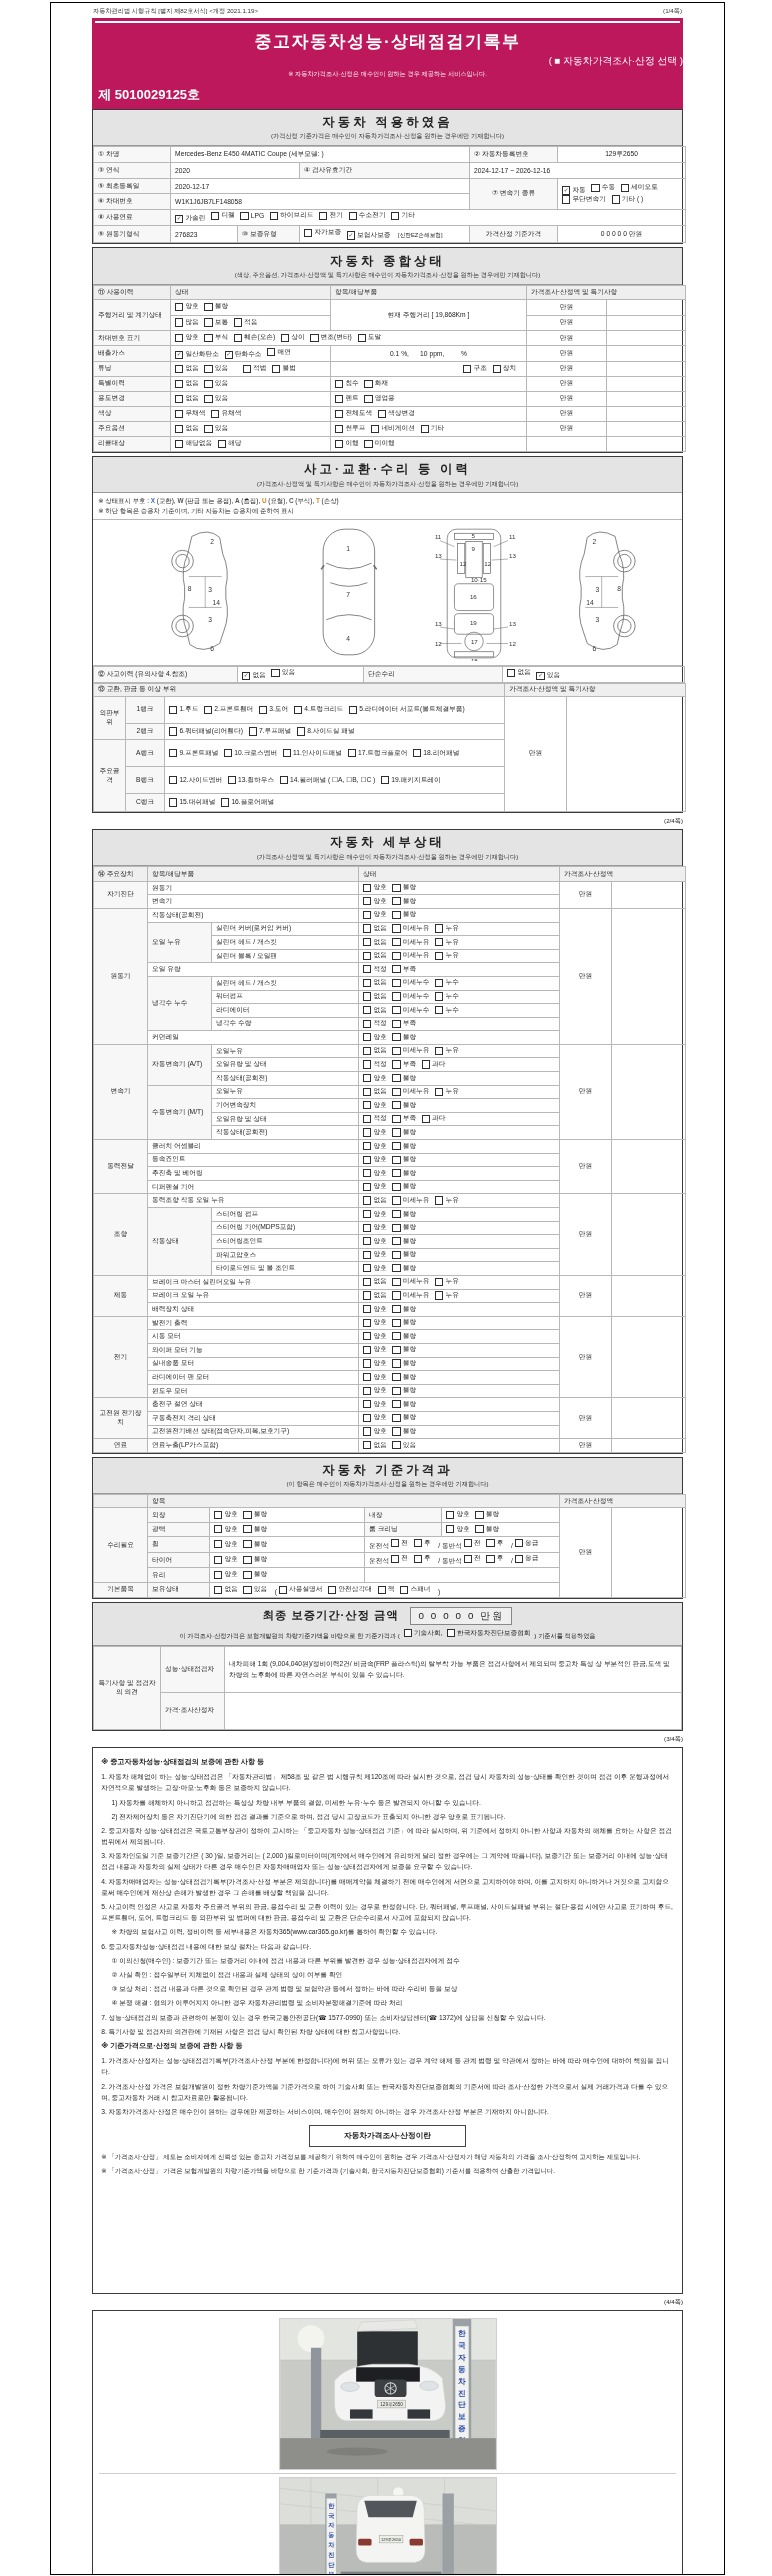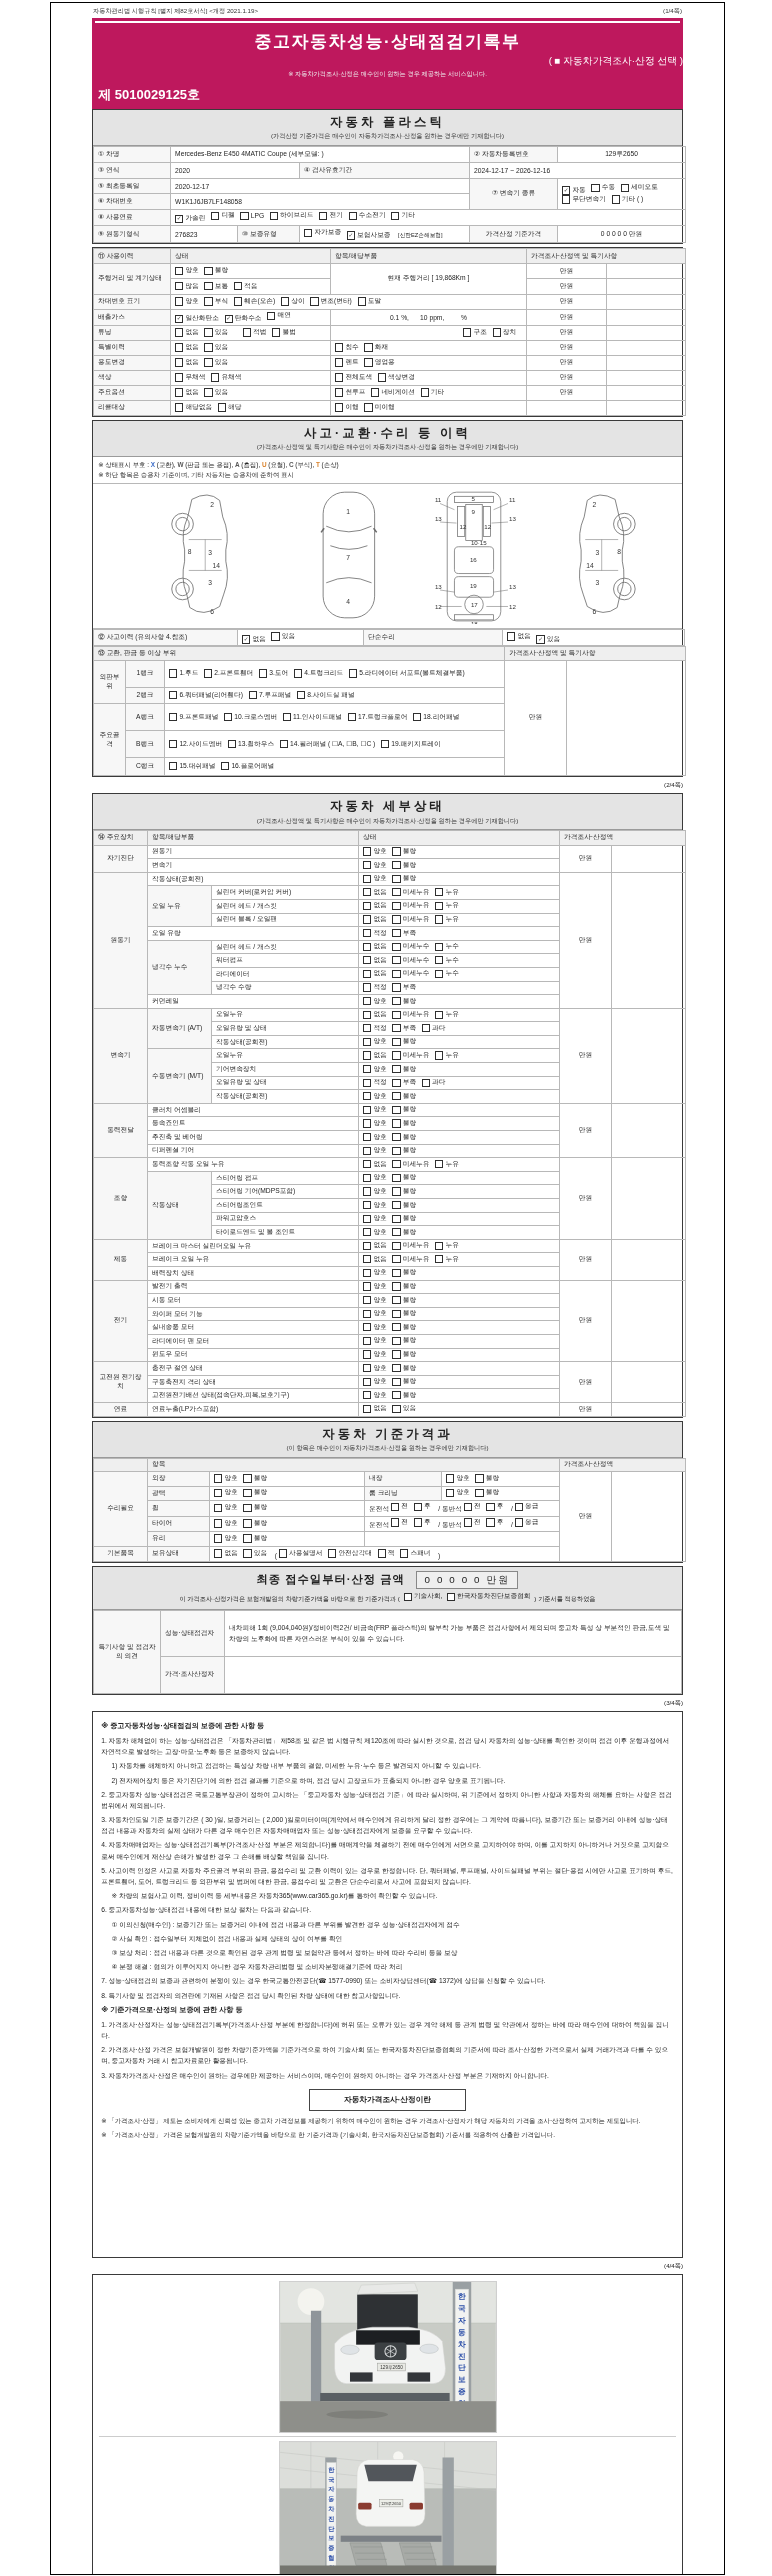--- a/index.html
+++ b/index.html
@@ -61,21 +61,21 @@
     <div class="masthead">
       <div class="stripe"></div>
       <h1>중고자동차성능·상태점검기록부</h1>
       <div class="sub">( ■ 자동차가격조사·산정 선택 )</div>
       <div class="note">※ 자동차가격조사·산정은 매수인이 원하는 경우 제공하는 서비스입니다.</div>
       <div class="docno">제 5010029125호</div>
     </div>
 
     <div class="block">
       <div class="sec-head">
-        <div class="t">자동차 플라스틱</div>
+        <div class="t">자동차 적용하였음</div>
         <div class="s">(가격산정 기준가격은 매수인이 자동차가격조사·산정을 원하는 경우에만 기재합니다)</div>
       </div>
       <table>
         <colgroup>
             <col style="width:77px">
             <col style="width:67px">
             <col style="width:62px">
             <col style="width:170px">
             <col style="width:88px">
             <col style="width:128px">
@@ -161,20 +161,24 @@
             <span class="small">[신한EZ손해보험]</span>
           </td>
           <td class="lbl ctr">가격산정 기준가격</td>
           <td class="ctr">0 0 0 0 0 만원</td>
         </tr>
       </tbody>
         </table>
     </div>
 
     <div class="block">
+      <div class="sec-head">
+        <div class="t">자동차 종합상태</div>
+        <div class="s">(색상, 주요옵션, 가격조사·산정액 및 특기사항은 매수인이 자동차가격조사·산정을 원하는 경우에만 기재합니다)</div>
+      </div>
       <table>
         <colgroup>
             <col style="width:77px">
             <col style="width:160px">
             <col style="width:196px">
             <col style="width:80px">
             <col style="width:79px">
           </colgroup>
         <tbody>
             <tr style="height:14.4px">
@@ -1279,21 +1283,21 @@
                   </span></span>
             <span>)</span>
           </td>
         </tr>
       </tbody>
         </table>
     </div>
 
     <div class="block">
       <div class="finalprice">
-        <span class="row1">최종 접수일부터·산정 금액</span>
+        <span class="row1">최종 보증기간·산정 금액</span>
         <span class="amt">0 0 0 0 0 만원</span>
         <div class="note2">
           <span>이 가격조사·산정가격은 보험개발원의 차량기준가액을 바탕으로 한 기준가격과 (</span>
           <span><span class="cb">
                 <span class="bx"></span>
                 <span class="cl">기술사회,</span>
               </span><span class="cb">
                 <span class="bx"></span>
                 <span class="cl">한국자동차진단보증협회</span>
               </span></span>

